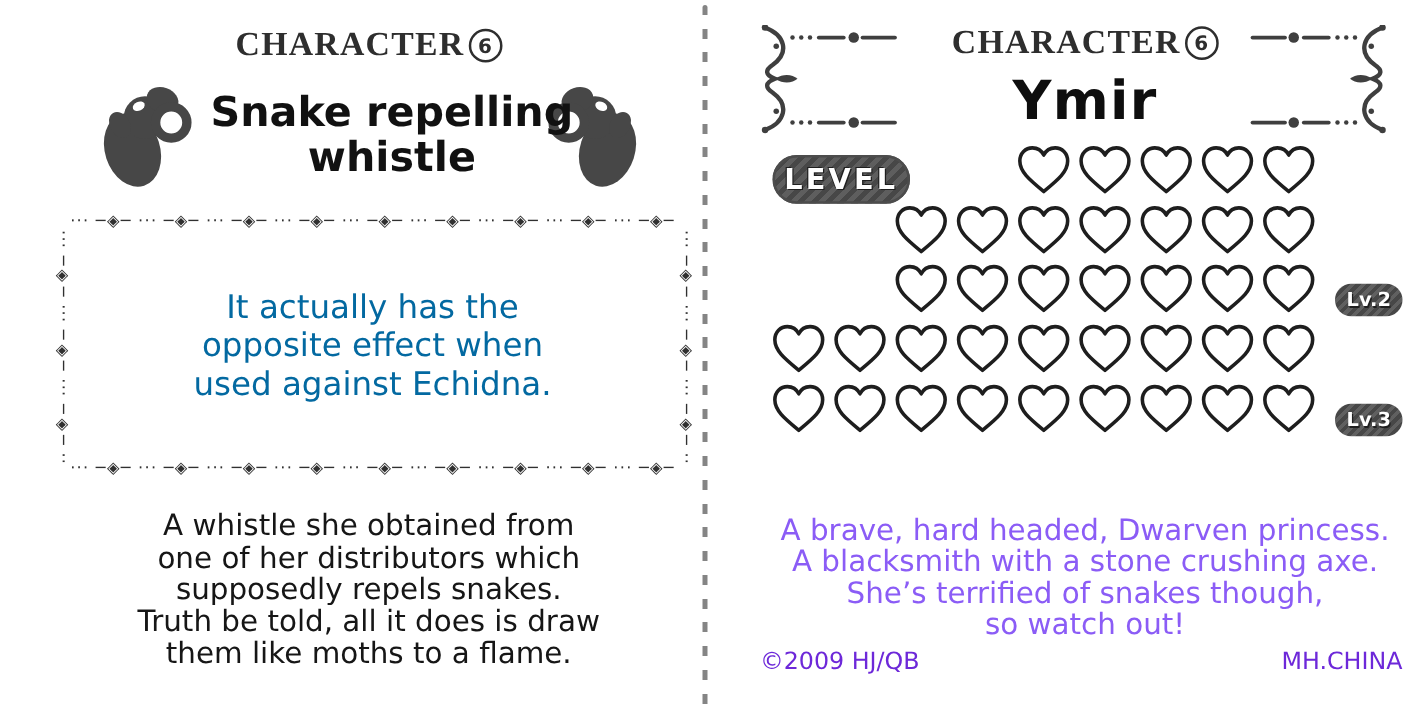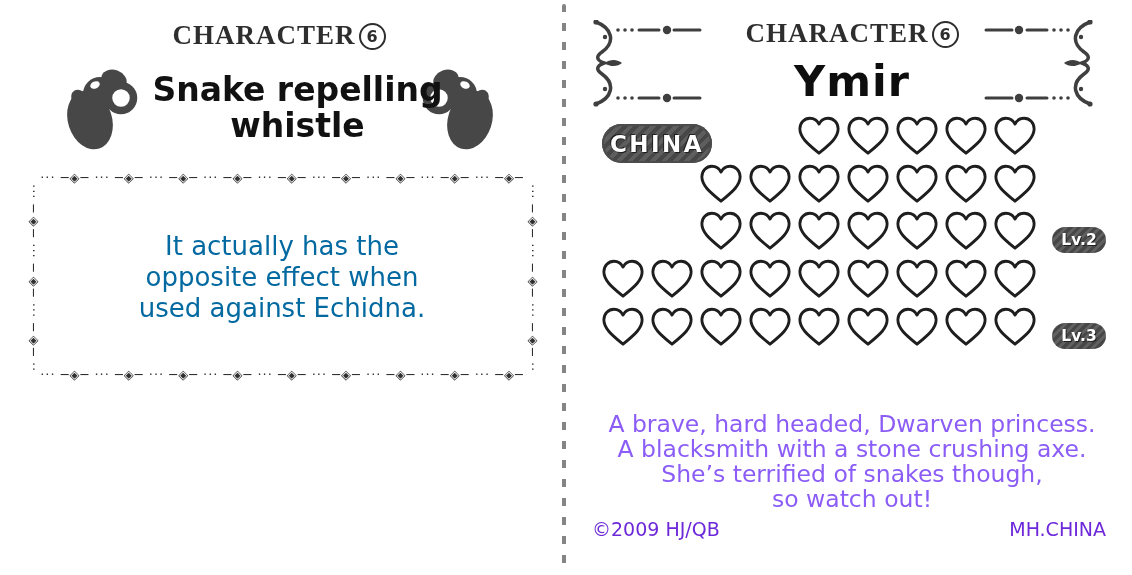--- a/index.html
+++ b/index.html
@@ -1,20 +1,20 @@
 <!DOCTYPE html>
 <html><head>
 <meta charset="utf-8">
 <style>
   html,body{margin:0;padding:0;}
   body{
     width:1132px;height:575px;background:#ffffff;position:relative;overflow:hidden;
     font-family:"DejaVu Sans",sans-serif;color:#1b1b1b;
   }
-  .panel{position:absolute;top:0;height:575px;}
+  .panel{position:absolute;top:0;height:575px;margin-left:16px;}
   #left-panel{left:0;width:558px;}
   #right-panel{left:572px;width:560px;}
 
   
   .perforation{
     position:absolute;left:562px;top:4px;height:566px;width:4px;
     background:repeating-linear-gradient(to bottom,#6f6f6f 0 8px,transparent 8px 19px);
     border-radius:2px;opacity:.85;
   }
 
@@ -143,20 +143,25 @@
   <div class="desc-box">
     <div class="border-edge be-top">··· ─◈─ ··· ─◈─ ··· ─◈─ ··· ─◈─ ··· ─◈─ ··· ─◈─ ··· ─◈─ ··· ─◈─ ··· ─◈─ </div>
     <div class="border-edge be-bottom">··· ─◈─ ··· ─◈─ ··· ─◈─ ··· ─◈─ ··· ─◈─ ··· ─◈─ ··· ─◈─ ··· ─◈─ ··· ─◈─ </div>
     <div class="border-edge be-left">··· ─◈─ ··· ─◈─ ··· ─◈─ ··· ─◈─ </div>
     <div class="border-edge be-right">··· ─◈─ ··· ─◈─ ··· ─◈─ ··· ─◈─ </div>
     <div class="inner">It actually has the
 opposite effect when
 used against Echidna.</div>
   </div>
 
+  <div class="item-desc">A whistle she obtained from
+one of her distributors which
+supposedly repels snakes.
+Truth be told, all it does is draw
+them like moths to a flame.</div>
 </div>
 
 <div class="perforation"></div>
 
 <div class="panel" id="right-panel">
 
   <span class="flourish fl-left">
     <svg viewBox="0 0 118 88" xmlns="http://www.w3.org/2000/svg">
       <g stroke="#3f3f3f" fill="#3f3f3f" stroke-linecap="round">
         <path d="M2 10 h26" stroke-width="3" fill="none"></path>
@@ -204,21 +209,21 @@
       </g>
     </svg>
   </span>
 
   <div class="card-header">
     <span>CHARACTER</span><span class="circled-num">6</span>
   </div>
 
   <div class="char-name">Ymir</div>
 
-  <div class="level-badge">CHINA</div>
+  <div class="level-badge">LEVEL</div>
 
   <div class="hearts-grid">
       <div class="heart-row">
   <span class="heart">
           <svg viewBox="0 0 48 46" xmlns="http://www.w3.org/2000/svg">
             <path d="M24 41 C12 31 4 24.5 4 15.5 C4 9 8.8 4.5 14.5 4.5 C18.6 4.5 22.2 6.9 24 10.5 C25.8 6.9 29.4 4.5 33.5 4.5 C39.2 4.5 44 9 44 15.5 C44 24.5 36 31 24 41 Z" fill="#ffffff" stroke="#1e1e1e" stroke-width="3" stroke-linejoin="round"></path>
           </svg>
         </span>
 
   <span class="heart">

